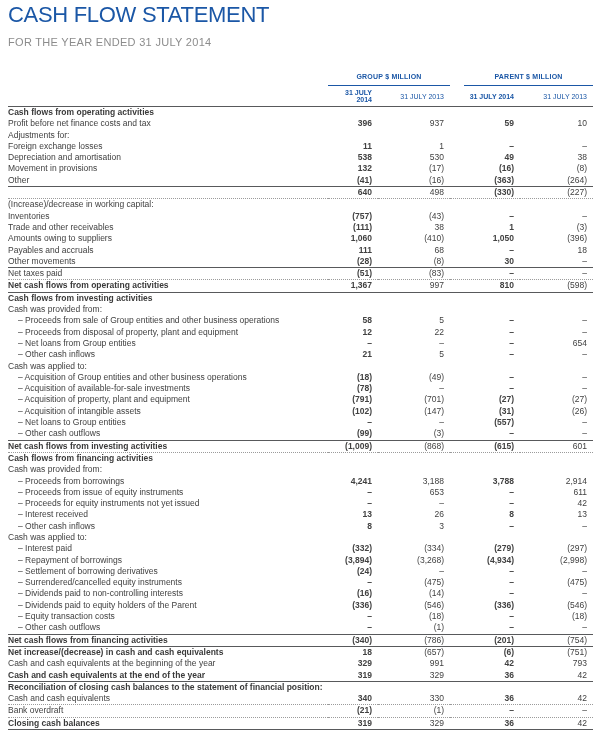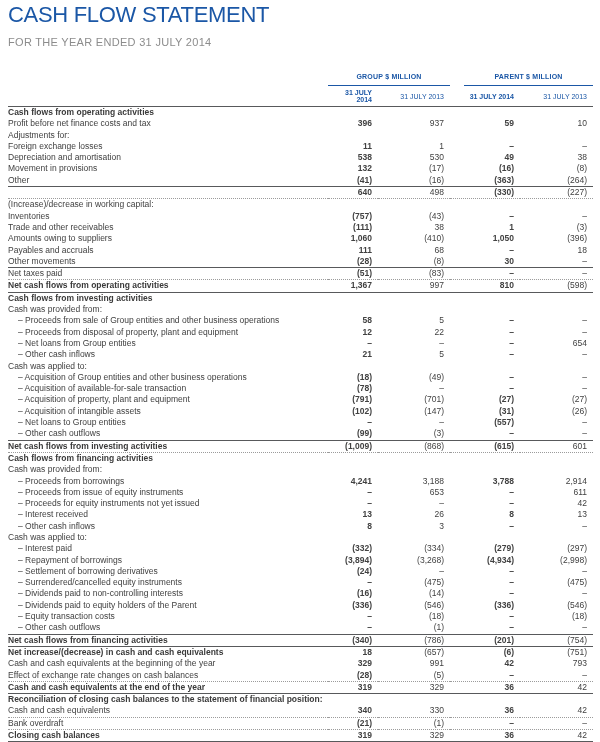--- a/index.html
+++ b/index.html
@@ -231,21 +231,21 @@
           <td class="num"></td>
         </tr>
         <tr class="">
           <td class="label-cell indent">– Acquisition of Group entities and other business operations</td>
           <td class="num b14">(18)</td>
           <td class="num">(49)</td>
           <td class="num b14">–</td>
           <td class="num">–</td>
         </tr>
         <tr class="">
-          <td class="label-cell indent">– Acquisition of available-for-sale transaction</td>
+          <td class="label-cell indent">– Acquisition of available-for-sale investments</td>
           <td class="num b14">(78)</td>
           <td class="num">–</td>
           <td class="num b14">–</td>
           <td class="num">–</td>
         </tr>
         <tr class="">
           <td class="label-cell indent">– Acquisition of property, plant and equipment</td>
           <td class="num b14">(791)</td>
           <td class="num">(701)</td>
           <td class="num b14">(27)</td>
@@ -405,27 +405,20 @@
           <td class="num b14">(6)</td>
           <td class="num">(751)</td>
         </tr>
         <tr class="">
           <td class="label-cell">Cash and cash equivalents at the beginning of the year</td>
           <td class="num b14">329</td>
           <td class="num">991</td>
           <td class="num b14">42</td>
           <td class="num">793</td>
         </tr>
-        <tr class="rule-dotted">
-          <td class="label-cell">Effect of exchange rate changes on cash balances</td>
-          <td class="num b14">(28)</td>
-          <td class="num">(5)</td>
-          <td class="num b14">–</td>
-          <td class="num">–</td>
-        </tr>
         <tr class="boldrow rule-solid">
           <td class="label-cell">Cash and cash equivalents at the end of the year</td>
           <td class="num b14">319</td>
           <td class="num">329</td>
           <td class="num b14">36</td>
           <td class="num">42</td>
         </tr>
         <tr class="section">
           <td class="label-cell">Reconciliation of closing cash balances to the statement of financial position:</td>
           <td class="num b14"></td>

